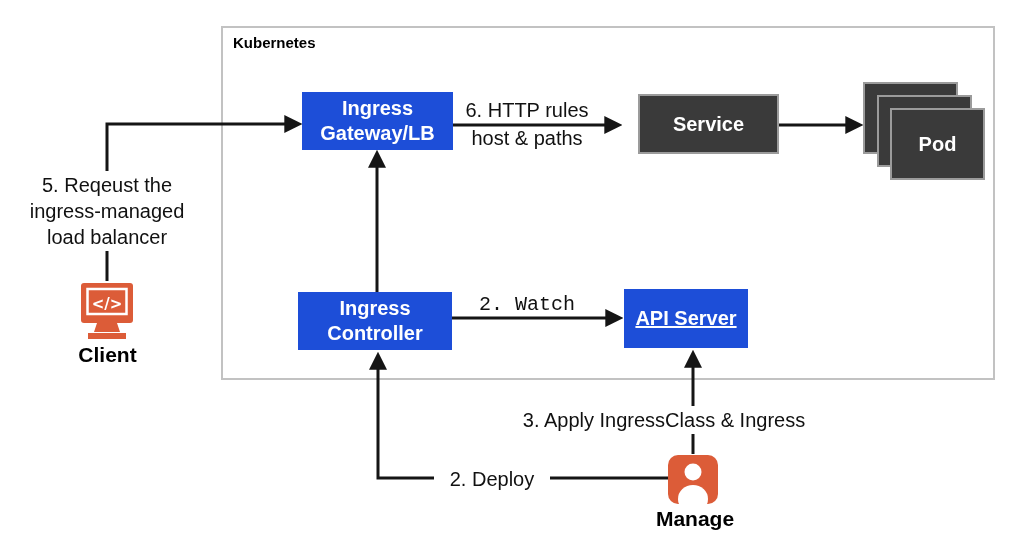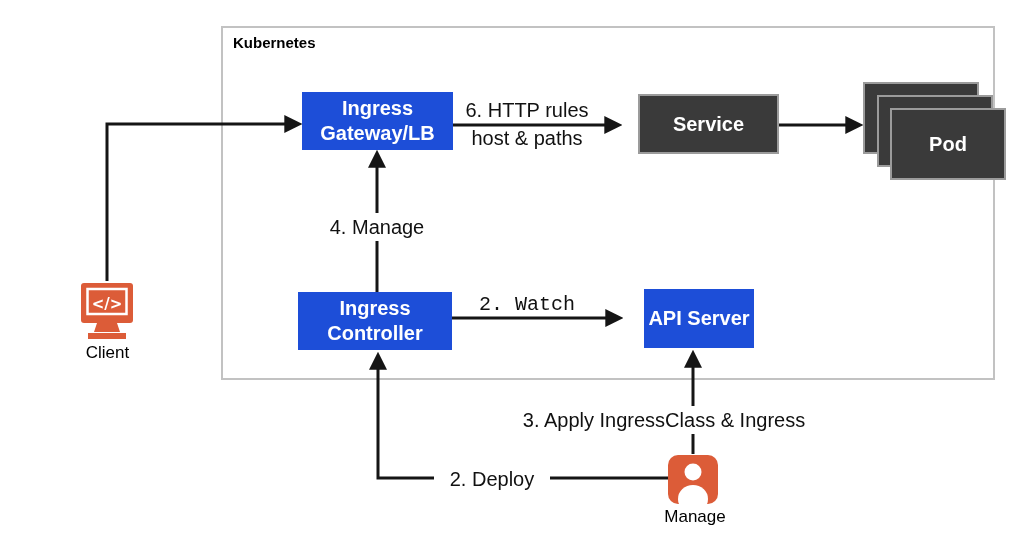--- a/index.html
+++ b/index.html
@@ -20,39 +20,39 @@
   #arrow-layer { left:0; top:0; width:1024px; height:549px; pointer-events:none; }
   .node {
     display:flex; align-items:center; justify-content:center;
     text-align:center; font-weight:700; color:#ffffff;
     font-size:20px; line-height:25px; white-space:pre-line;
   }
   .node-orange { background:#1d4ed8; }
   .node-dark   { background:#3a3a3a; border:2px solid #9b9b9b; box-sizing:border-box; }
   #node-gateway    { left:302px; top:92px;  width:151px; height:58px; }
   #node-controller { left:298px; top:292px; width:154px; height:58px; }
-  #node-apiserver  { left:644px; top:289px; width:110px; height:59px; }
+  #node-apiserver  { left:624px; top:289px; width:124px; height:59px;text-decoration:underline; }
   #node-service    { left:622px; top:94px;  width:141px; height:60px;margin-left:16px; }
-  .pod-card { width:116px; height:72px; }
+  .pod-card { width:95px; height:72px; }
   #pod-back  { left:863px; top:82px; }
   #pod-mid   { left:877px; top:95px; }
   #pod-front { left:890px; top:108px; }
   .step-label {
     font-size:20px; line-height:26px; text-align:center; color:#111;
     white-space:pre-line;
   }
   .on-line { background:#ffffff; padding:1px 0; }
   #step5 { left:3px;   top:171px; width:208px; }
   #step4 { left:319px; top:213px; width:116px; }
   #step2 { left:468px; top:292px; width:118px;font-family:Liberation Mono, monospace; }
   #step6 { left:452px; top:96px;  width:150px; line-height:28px; }
   #step3 { left:504px; top:406px; width:320px; }
   #step1 { left:434px; top:465px; width:116px; }
   .actor-label {
-    font-size:17px; font-weight:400; text-align:center; color:#000;
+    font-size:21px; font-weight:700; text-align:center; color:#000;
   }
   #client-label { left:55px;  top:343px; width:105px; }
   #admin-label  { left:650px; top:507px; width:90px; }
 </style>
 </head>
 <body>
 
 <div id="canvas">
 
   <div id="k8s-box" class="abs"></div>
@@ -79,21 +79,23 @@
 Gateway/LB</div>
   <div id="node-controller" class="abs node node-orange">Ingress
 Controller</div>
   <div id="node-apiserver" class="abs node node-orange">API Server</div>
   <div id="node-service" class="abs node node-dark">Service</div>
 
   <div id="pod-back" class="abs node node-dark pod-card"></div>
   <div id="pod-mid" class="abs node node-dark pod-card"></div>
   <div id="pod-front" class="abs node node-dark pod-card">Pod</div>
 
-  <div id="step4" class="abs step-label on-line">4. Manage</div>
+  <div id="step5" class="abs step-label on-line">5. Reqeust the
+ingress-managed
+load balancer</div>
   <div id="step2" class="abs step-label">2. Watch</div>
   <div id="step6" class="abs step-label">6. HTTP rules
 host &amp; paths</div>
   <div id="step3" class="abs step-label on-line">3. Apply IngressClass &amp; Ingress</div>
   <div id="step1" class="abs step-label on-line">2. Deploy</div>
 
   <svg class="abs" style="left:80px; top:281px;" width="54" height="60" viewBox="0 0 54 60">
     <rect x="1" y="2" width="52" height="40" rx="3" fill="#dc5c38"></rect>
     <rect x="7.5" y="8" width="39" height="25" fill="none" stroke="#ffffff" stroke-width="2.5"></rect>
     <text x="27" y="27.5" text-anchor="middle" font-family="DejaVu Sans, sans-serif" font-size="15" font-weight="700" fill="#ffffff">&lt;/&gt;</text>

